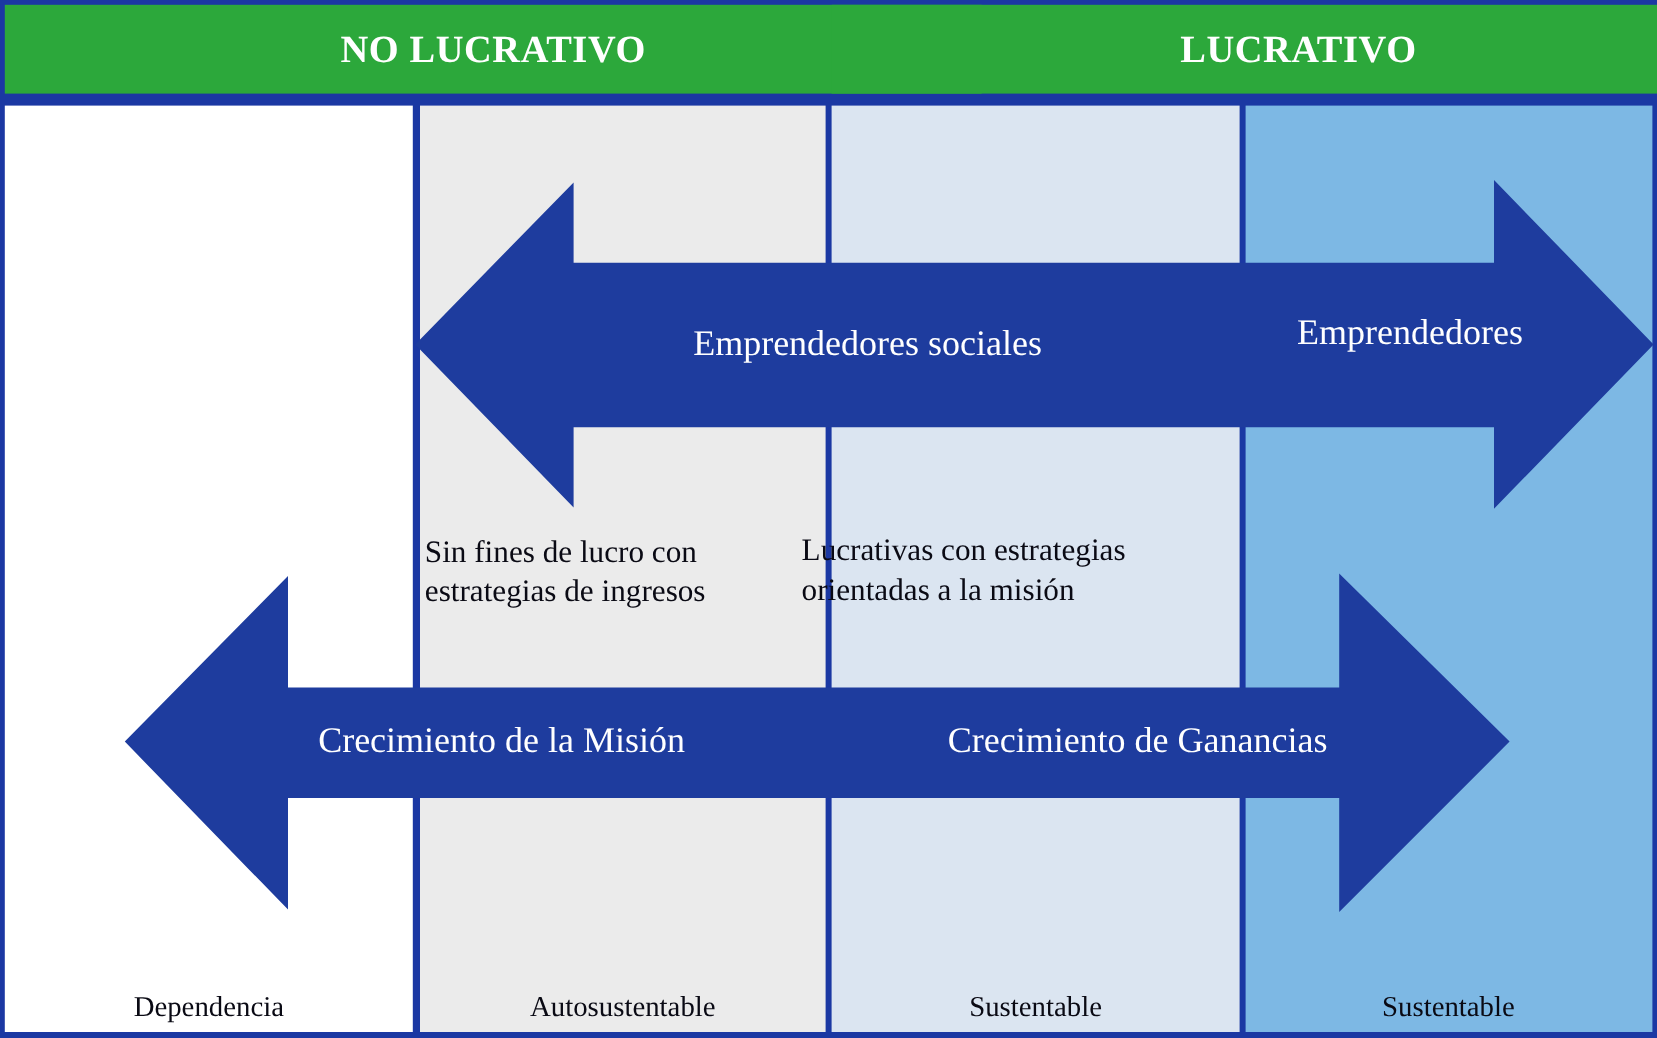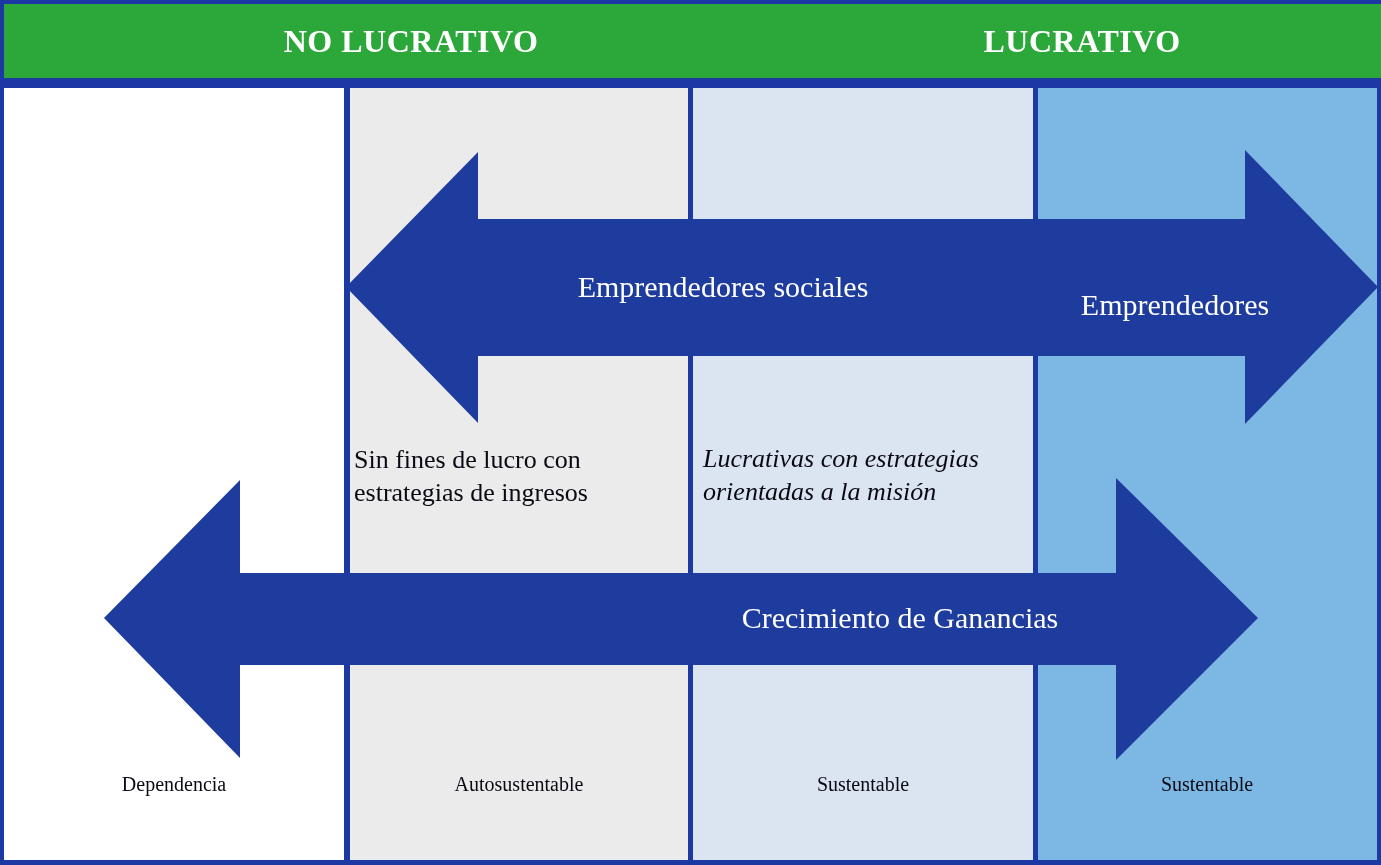--- a/index.html
+++ b/index.html
@@ -38,34 +38,34 @@
   .col-3{left:693px;width:340px;background:var(--col3-bg);}
   .col-4{left:1038px;width:339px;background:var(--col4-bg);}
   .col-note{
     position:absolute;
     transform:translate(-50%,-50%);
     width:330px;text-align:left;
     font-size:26px;line-height:33px;color:var(--text-dark);
     z-index:1;
   }
   .note-2{left:519px;top:476px;}
-  .note-3{left:868px;top:475px;font-style:italic;}
+  .note-3{left:833px;top:475px;}
   .arrows{
     position:absolute;left:0;top:0;width:1381px;height:865px;
     z-index:2;pointer-events:none;
   }
   .arrows polygon{fill:var(--arrow-blue);}
   .arrow-label{
     position:absolute;transform:translate(-50%,-50%);
     white-space:nowrap;color:var(--text-light);
     font-weight:400;font-size:30px;z-index:3;
   }
   .bottom-label{
-    position:absolute;top:784px;transform:translate(-50%,-50%);
-    white-space:nowrap;color:var(--text-dark);font-size:20px;z-index:1;
+    position:absolute;top:840px;transform:translate(-50%,-50%);
+    white-space:nowrap;color:var(--text-dark);font-size:24px;z-index:1;
   }
 </style>
 </head>
 <body>
 
 <div class="canvas">
 
   <div class="header-cell header-left">
     <span>NO LUCRATIVO</span>
   </div>
@@ -80,21 +80,22 @@
 
   <div class="col-note note-2">Sin fines de lucro con estrategias de ingresos</div>
   <div class="col-note note-3">Lucrativas con estrategias orientadas a la misión</div>
 
   <svg class="arrows" viewBox="0 0 1381 865" aria-hidden="true">
     <polygon points="346,287 478,152 478,219 1245,219 1245,150 1378,287 1245,424 1245,356 478,356 478,423"></polygon>
     <polygon points="104,618 240,480 240,573 1116,573 1116,478 1258,618 1116,760 1116,665 240,665 240,758"></polygon>
   </svg>
 
   <div class="arrow-label" style="left:723px;top:287px">Emprendedores sociales</div>
-  <div class="arrow-label" style="left:1175px;top:305px">Emprendedores</div>
-  <div class="arrow-label" style="left:900px;top:618px">Crecimiento de Ganancias</div>
+  <div class="arrow-label" style="left:1175px;top:278px">Emprendedores</div>
+  <div class="arrow-label" style="left:418px;top:618px">Crecimiento de la Misión</div>
+  <div class="arrow-label" style="left:948px;top:618px">Crecimiento de Ganancias</div>
 
   <div class="bottom-label" style="left:174px">Dependencia</div>
   <div class="bottom-label" style="left:519px">Autosustentable</div>
   <div class="bottom-label" style="left:863px">Sustentable</div>
   <div class="bottom-label" style="left:1207px">Sustentable</div>
 
 </div>
 
 </body></html>

